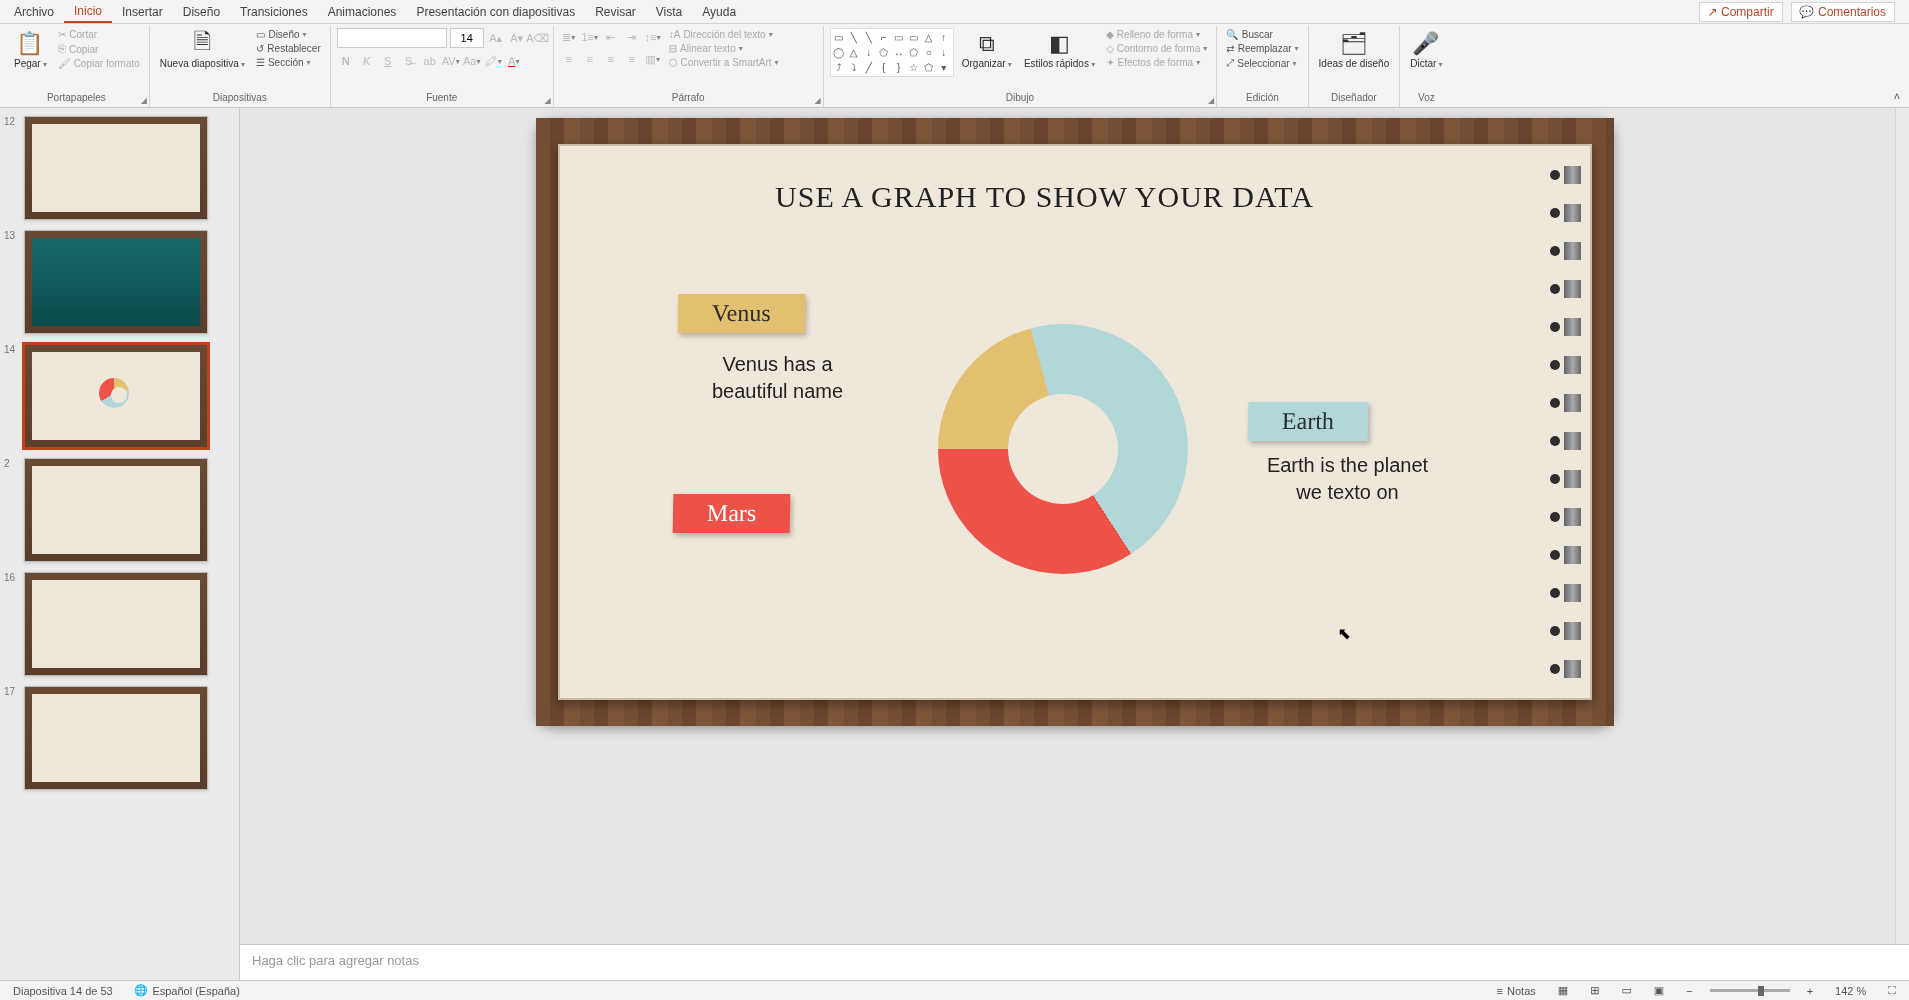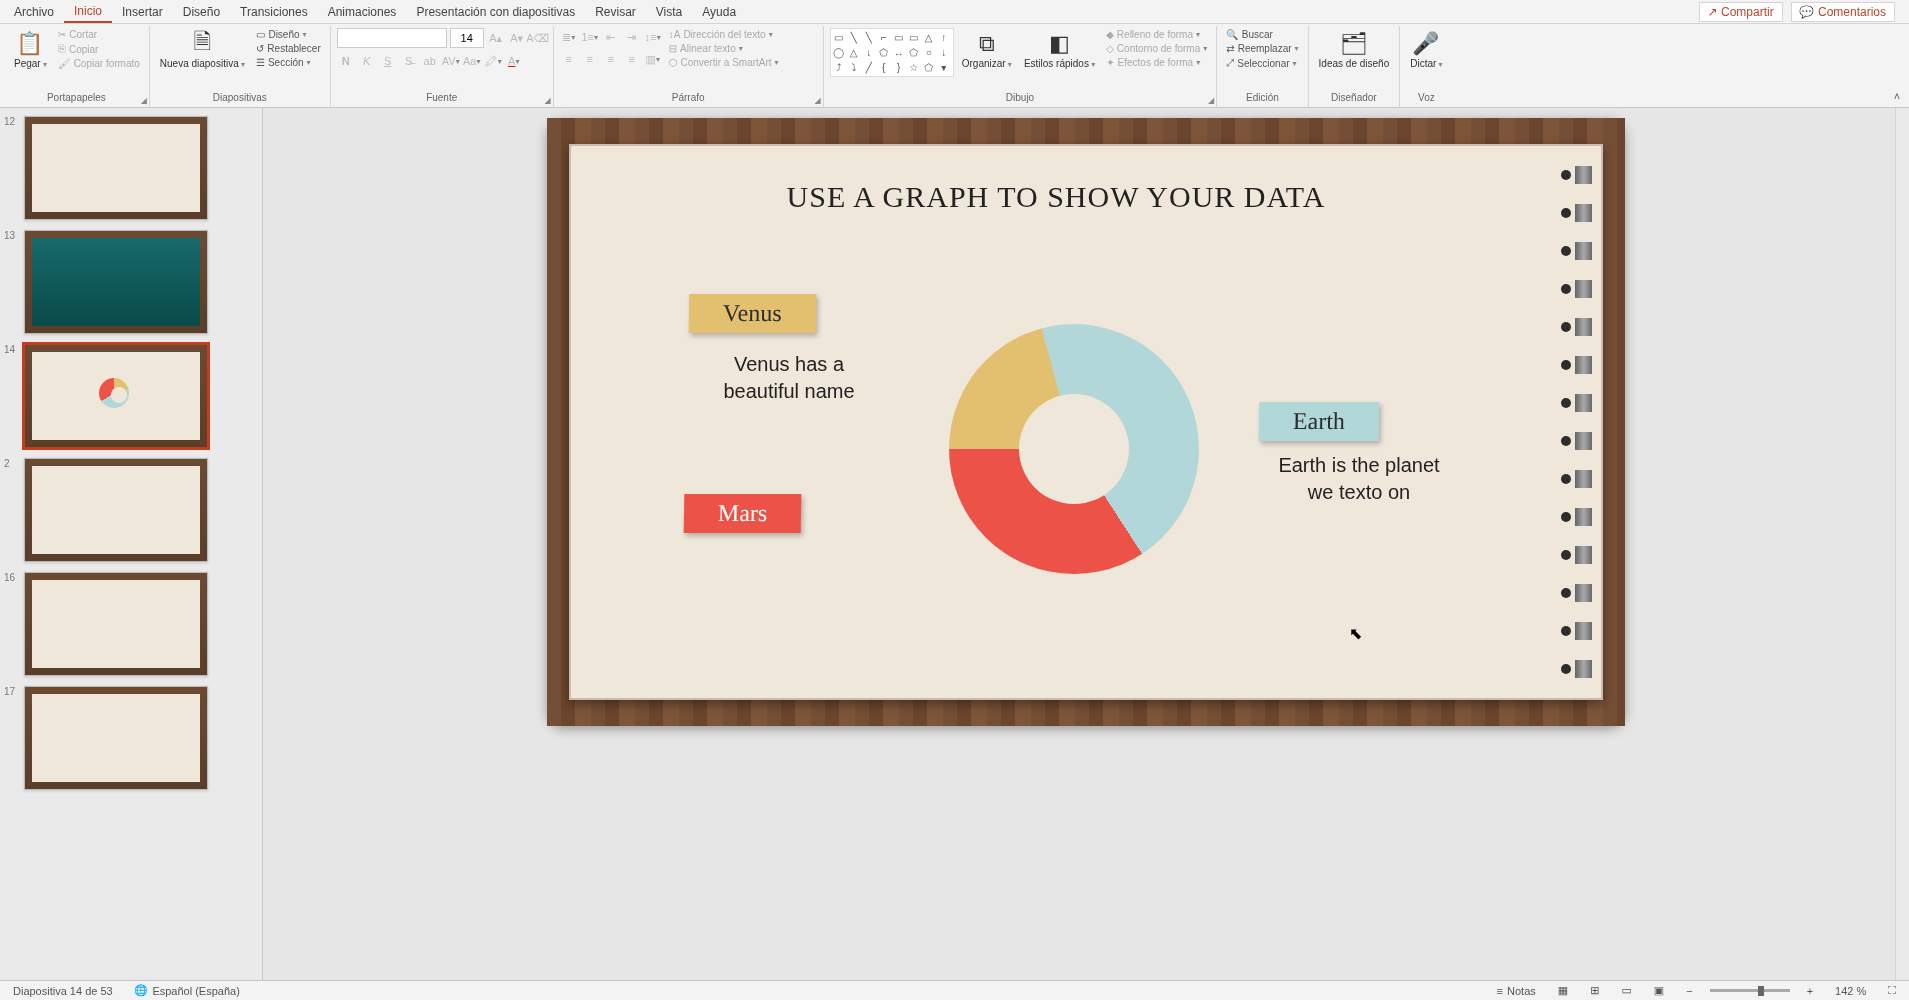--- a/index.html
+++ b/index.html
@@ -35,21 +35,21 @@
   .dlauncher { position: absolute; right: 2px; bottom: 2px; font-size: 8px; color: #888; cursor: pointer; }
 
   
   .shapes-gallery { display: grid; grid-template-columns: repeat(8, 13px); grid-auto-rows: 13px; gap: 2px; padding: 2px; border: 1px solid #ddd; background: #fff; }
   .shp { width: 12px; height: 12px; font-size: 10px; display: flex; align-items: center; justify-content: center; color: #555; }
 
   
   .workspace { display: flex; height: calc(1000px - 24px - 84px - 20px); background: #e6e6e6; }
 
   
-  .thumbcol { width: 263px; background: #eaeaea; border-right: 1px solid #c8c8c8; overflow-y: auto; padding: 4px 0; }
+  .thumbcol { width: 240px; background: #eaeaea; border-right: 1px solid #c8c8c8; overflow-y: auto; padding: 4px 0; }
   .thumbwrap { position: relative; padding: 4px 10px 6px 24px; }
   .thumbnum { position: absolute; left: 4px; top: 4px; font-size: 10px; color: #777; }
   .thumb { width: 184px; height: 104px; background: linear-gradient(#6b4a33,#5a3e2a); border: 1px solid #bbb; position: relative; overflow: hidden; box-shadow: 0 1px 3px rgba(0,0,0,0.15); }
   .thumb.active { outline: 3px solid #c43e1c; outline-offset: -1px; }
   .thumb .paper { position: absolute; inset: 7px; background: #f0e7db; }
 
   
   .canvascol { flex: 1; display: flex; flex-direction: column; overflow: hidden; }
   .canvas-area { flex: 1; display: flex; align-items: flex-start; justify-content: center; overflow: auto; background: #e6e6e6; padding-top: 10px; position: relative; }
   .slide { width: 1078px; height: 608px; background: #6b4a33; position: relative; box-shadow: 0 3px 12px rgba(0,0,0,0.35); border-radius: 17px; }
@@ -410,20 +410,21 @@
             <span>we texto on</span>
           </div>
 
           <div class="donut"></div>
 
           <div class="cursor" style="left:780px; top:480px;">⬉</div>
         </div>
       </div>
       <div class="scrollbar-v"></div>
     </div>
+    <div class="notes">Haga clic para agregar notas</div>
   </div>
 </div>
 
 <div class="status">
   <div class="sbtn">Diapositiva 14 de 53</div>
   <div class="sbtn">
       <span>🌐</span>
       <span>Español (España)</span>
     </div>
   <div class="spacer"></div>

